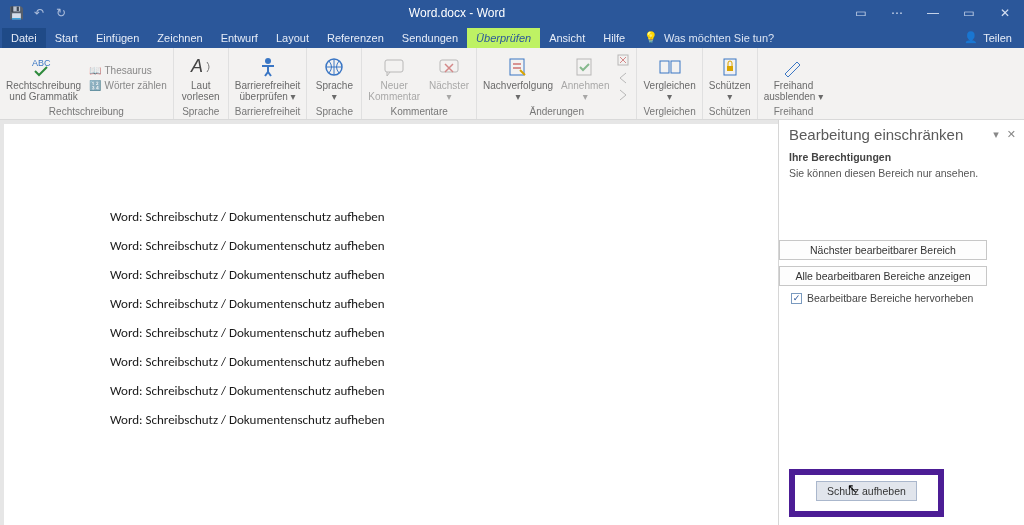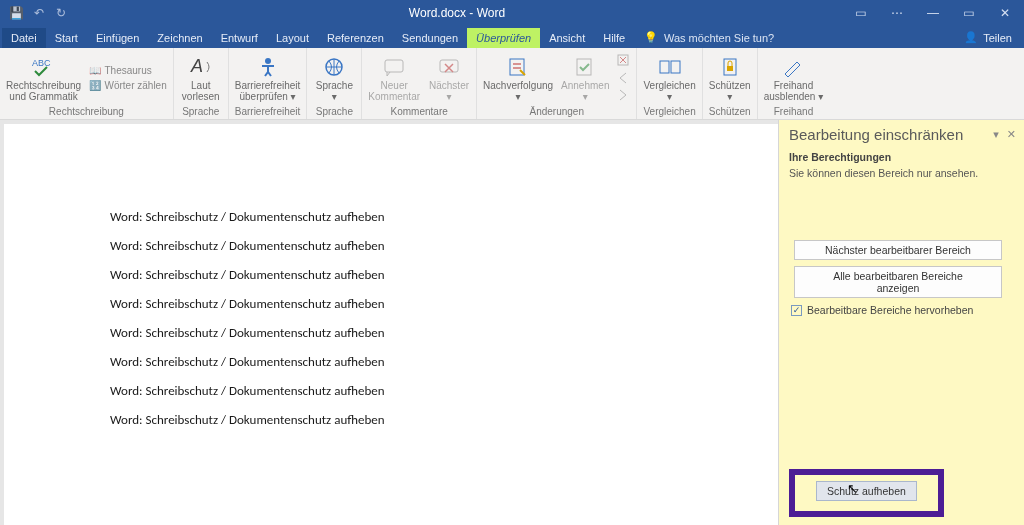--- a/index.html
+++ b/index.html
@@ -35,27 +35,27 @@
   .ribbon .disabled { opacity: .55; }
   .pressed { background: #d6e0f0; border: 1px solid #9ab6da; padding: 0 4px; border-radius: 2px; }
 
   
   .work { position: absolute; top: 120px; bottom: 0; left: 0; right: 0; display: flex; background: #e6e6e6; }
   .docarea { flex:1; display:flex; align-items:flex-start; overflow:hidden; background:#fff; margin:4px 0 0 4px; }
   .page { background: #fff; width: 720px; padding: 85px 0 0 106px; }
   .page p { font-family: "Calibri", sans-serif; font-size: 13px; color: #1a1a1a; margin-bottom: 14px; }
 
   
-  .pane { width: 246px; background: #fef9c3; border-left: 1px solid #d6d6d6; display: flex; flex-direction: column; position:relative; }
+  .pane { width: 246px; background: #ffffff; border-left: 1px solid #d6d6d6; display: flex; flex-direction: column; position:relative; }
   .pane .hdr { display: flex; align-items: center; padding: 6px 8px 4px 10px; color: #585858; }
   .pane .hdr .t { flex: 1; font-size: 15px; color: #5a5a5a; }
   .pane .hdr .ic { margin-left: 8px; font-size: 11px; color: #888; }
   .pane .sec { padding: 4px 10px 6px; font-size: 10.5px; color: #555; }
   .pane .sec b { display: block; font-size: 10.5px; margin-bottom: 4px; color: #444; }
-  .pane .formbtn { display:block; width: 208px; margin: 3px 15px; padding: 3px 16px; font-size: 10.5px; background: #fdfdfd; border: 1px solid #c7c7c7; text-align: center; color:#333;}
+  .pane .formbtn { display:block; width: 208px; margin: 3px 0; padding: 3px 4px; font-size: 10.5px; background: #fdfdfd; border: 1px solid #c7c7c7; text-align: center; color:#333;}
   .pane .chk { display: flex; align-items: center; gap: 5px; padding: 3px 12px; font-size: 10.5px; color:#444; }
   .pane .chk .box { width: 11px; height: 11px; border: 1px solid #7a9abf; display:inline-flex; align-items:center; justify-content:center; color:#2b579a; font-size:9px;}
   .pane .bottom { position:absolute; bottom:8px; left:10px; }
   .pane .bottom .wrap { border: 6px solid #4c1d95; padding: 6px 21px 10px; }
   .pane .bottom .btn { background: #e1e5ec; border:1px solid #aab7cc; padding: 3px 10px; font-size: 10.5px; color:#333;}
   .pane .cursor { position:absolute; font-size:13px; color:#000; }
 </style>
 </head>
 <body>
 

